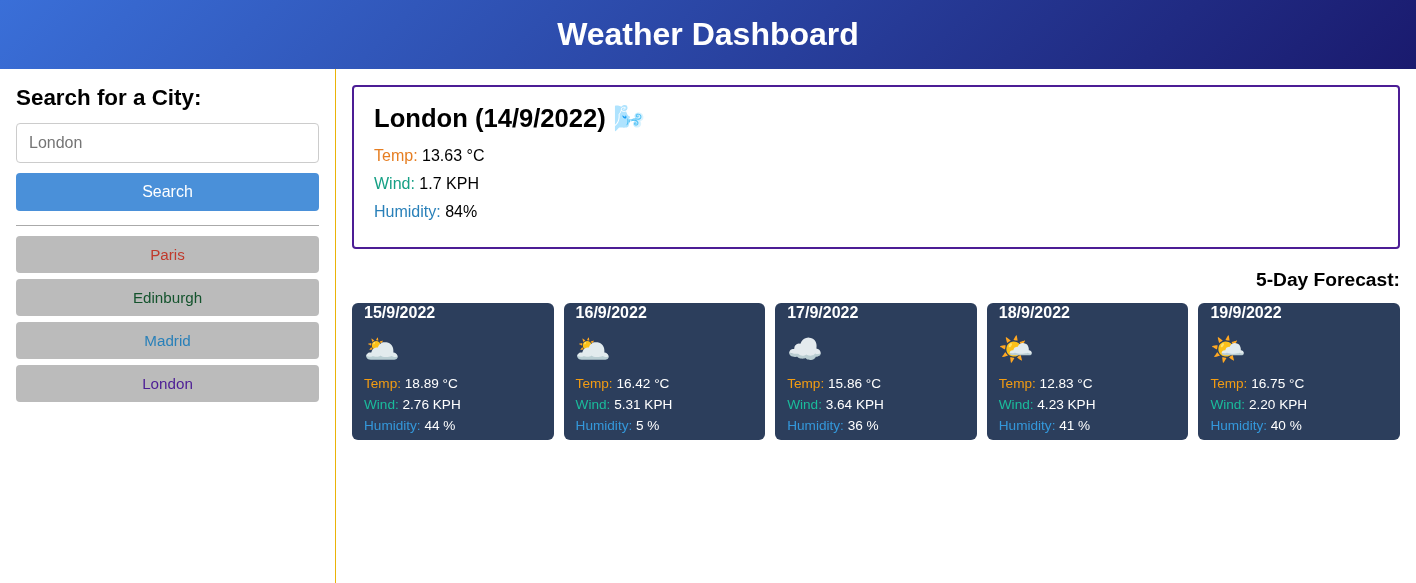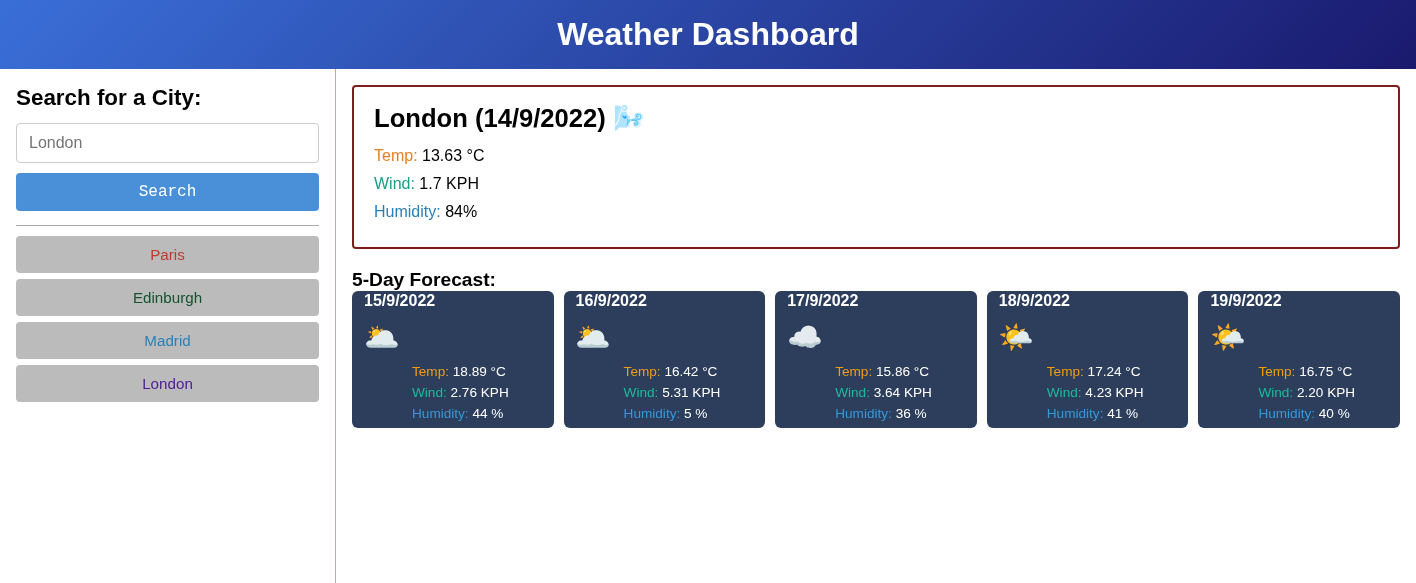--- a/index.html
+++ b/index.html
@@ -48,21 +48,20 @@
     .search-button {
       width: 100%;
       padding: 10px;
       background: #4a90d9;
       color: #fff;
       border: none;
       border-radius: 4px;
       font-size: 1rem;
       cursor: pointer;
       margin-bottom: 14px;
-      font-family: Liberation Mono, monospace;
     }
 
     .divider {
       border: none;
       border-top: 1px solid #aaa;
       margin-bottom: 10px;
     }
 
     .city-button {
       display: block;
@@ -82,21 +81,21 @@
     .city-button:nth-child(4) { color: #4c1d95; }
     .city-button:nth-child(5) { color: #8e44ad; }
     .city-button:nth-child(6) { color: #2980b9; }
 
     .content {
       flex: 1;
       padding: 16px;
     }
 
     .current-weather-box {
-      border: 2px solid #7f1d1d;
+      border: 2px solid #4c1d95;
       border-radius: 4px;
       padding: 16px 20px;
       margin-bottom: 20px;
     }
 
     .current-weather-box h2 {
       font-size: 1.6rem;
       font-weight: bold;
       margin-bottom: 14px;
     }
@@ -105,20 +104,22 @@
       font-size: 1rem;
       margin-bottom: 10px;
     }
     .weather-detail .label-orange { color: #e67e22; }
     .weather-detail .label-teal { color: #16a085; }
     .weather-detail .label-blue { color: #2980b9; }
 
     .forecast-title {
       font-size: 1.2rem;
       font-weight: bold;
+      margin-bottom: 12px;
+      text-align: right;
     }
 
     .forecast-grid {
       display: flex;
       gap: 10px;
     }
 
     .forecast-card {
       flex: 1;
       background: #2c3e5c;
@@ -137,21 +138,20 @@
 
     .forecast-icon {
       font-size: 1.8rem;
       margin-bottom: 10px;
       display: block;
     }
 
     .forecast-detail {
       font-size: 0.85rem;
       margin-bottom: 6px;
-      margin-left: 48px;
     }
     .forecast-detail .label-orange { color: #f39c12; }
     .forecast-detail .label-teal { color: #1abc9c; }
     .forecast-detail .label-blue { color: #3498db; }
   </style>
 </head>
 <body>
 
 <div class="header">
   <h1>Weather Dashboard</h1>
@@ -232,21 +232,21 @@
         <span class="label-teal">Wind: </span><span>3.64 KPH</span>
       </div>
       <div class="forecast-detail">
         <span class="label-blue">Humidity: </span><span>36 %</span>
       </div>
     </div>
         <div class="forecast-card">
       <h3>18/9/2022</h3>
       <span class="forecast-icon">🌤️</span>
       <div class="forecast-detail">
-        <span class="label-orange">Temp: </span><span>17.24 °C</span>
+        <span class="label-orange">Temp: </span><span>12.83 °C</span>
       </div>
       <div class="forecast-detail">
         <span class="label-teal">Wind: </span><span>4.23 KPH</span>
       </div>
       <div class="forecast-detail">
         <span class="label-blue">Humidity: </span><span>41 %</span>
       </div>
     </div>
         <div class="forecast-card">
       <h3>19/9/2022</h3>

